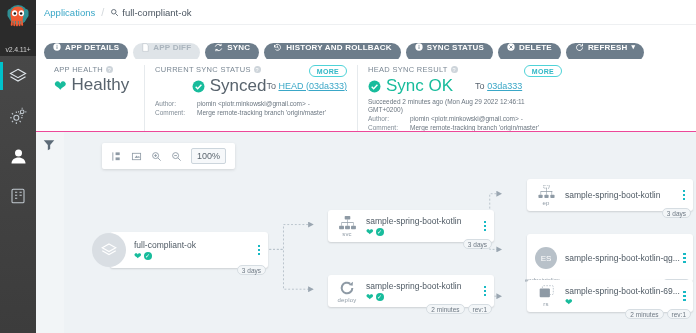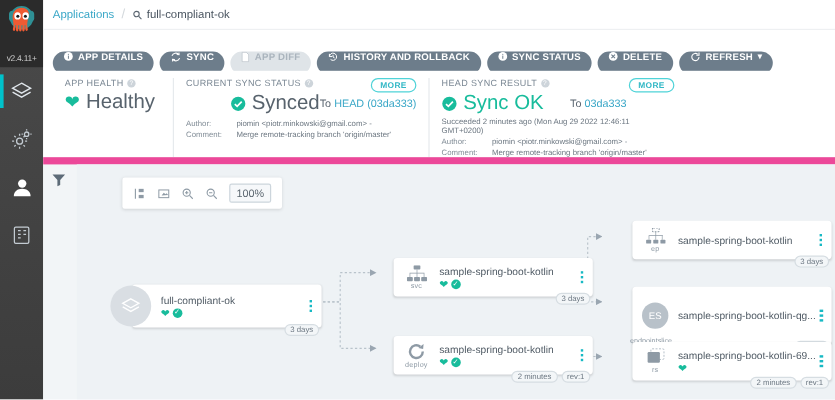--- a/index.html
+++ b/index.html
@@ -73,29 +73,29 @@
   }
   .stat-big { font-size: 17px; color: #58636d; display: flex; align-items: center; gap: 5px; margin-top: 1px; }
   .stat-big.teal { color: #18bc9c; }
   .heart { color: #18bc9c; font-size: 15px; line-height: 1; }
   .more-btn {
     position: absolute; right: 10px; top: 0px;
     border: 1px solid #4fd3d8; color: #32b8c6; border-radius: 9px;
     font-size: 7px; font-weight: bold; padding: 1.5px 7px; letter-spacing: .3px;
   }
   .to-rev { font-size: 9px; color: #5a6570; white-space: nowrap; }
-  .to-rev b { color: #3aa7c7; font-weight: normal; }
+  .to-rev b { color: #3aa7c7; font-weight: normal; text-decoration: underline; }
   .meta-line { font-size: 6.5px; color: #6b7680; line-height: 1.35; display: flex; gap: 4px; }
   .meta-k { color: #828d97; min-width: 38px; }
   .succ-line { font-size: 6.5px; color: #6b7680; line-height: 1.3; }
 
   
   .canvas {
     position: absolute; left: 36px; top: 131px; right: 0; bottom: 0;
-    background: #f2f5f7; border-top: 6px solid #ec4899;
+    background: #f2f5f7; border-top: 1px solid #ec4899;
   }
   .filter-icon { position: absolute; left: 6px; top: 6px; }
   .graph-area { position: absolute; left: 28px; top: 0; right: 0; bottom: 0; background: #eef2f5; }
 
   .zoom-panel {
     position: absolute; left: 38px; top: 11px; height: 26px;
     background: #fff; border-radius: 2px; box-shadow: 0 1px 3px rgba(0,0,0,.12);
     display: flex; align-items: center; gap: 9px; padding: 0 9px;
   }
   .zoom-panel .zi { color: #8e9aa5; display: flex; }
@@ -213,39 +213,39 @@
       <span class="gi">
         <svg width="8" height="8" viewBox="0 0 24 24">
             <circle cx="12" cy="12" r="11" fill="#fff"></circle>
             <rect x="10.8" y="10" width="2.4" height="8" fill="#6d7d8b"></rect>
             <circle cx="12" cy="6.6" r="1.5" fill="#6d7d8b"></circle>
           </svg>
       </span>
       <span>APP DETAILS</span>
     </div>
 
+    <div class="tbtn disabled">
+      <span class="gi">
+        <svg width="7" height="9" viewBox="0 0 18 22">
+            <path d="M2 1h9l5 5v15H2z" fill="#fff" stroke="#aab4bd" stroke-width="1.2"></path>
+          </svg>
+      </span>
+      <span>APP DIFF</span>
+    </div>
+
     <div class="tbtn">
       <span class="gi">
         <svg width="9" height="9" viewBox="0 0 24 24" fill="none" stroke="#fff" stroke-width="2.4">
           <path d="M3.5 9.5a9 9 0 0 1 15-3.2"></path>
             <polyline points="19,2 19.2,7 14,6.6"></polyline>
           <path d="M20.5 14.5a9 9 0 0 1-15 3.2"></path>
             <polyline points="5,22 4.8,17 10,17.4"></polyline>
         </svg>
       </span>
       <span>SYNC</span>
-    </div>
-
-    <div class="tbtn disabled">
-      <span class="gi">
-        <svg width="7" height="9" viewBox="0 0 18 22">
-            <path d="M2 1h9l5 5v15H2z" fill="#fff" stroke="#aab4bd" stroke-width="1.2"></path>
-          </svg>
-      </span>
-      <span>APP DIFF</span>
     </div>
 
     <div class="tbtn">
       <span class="gi">
         <svg width="9" height="9" viewBox="0 0 24 24" fill="none" stroke="#fff" stroke-width="2.2">
           <path d="M4 11a8 8 0 1 1 2.6 6.4"></path>
             <polyline points="4,5 4,11 10,11"></polyline>
             <polyline points="12,7 12,12 15.5,14"></polyline>
         </svg>
       </span>

